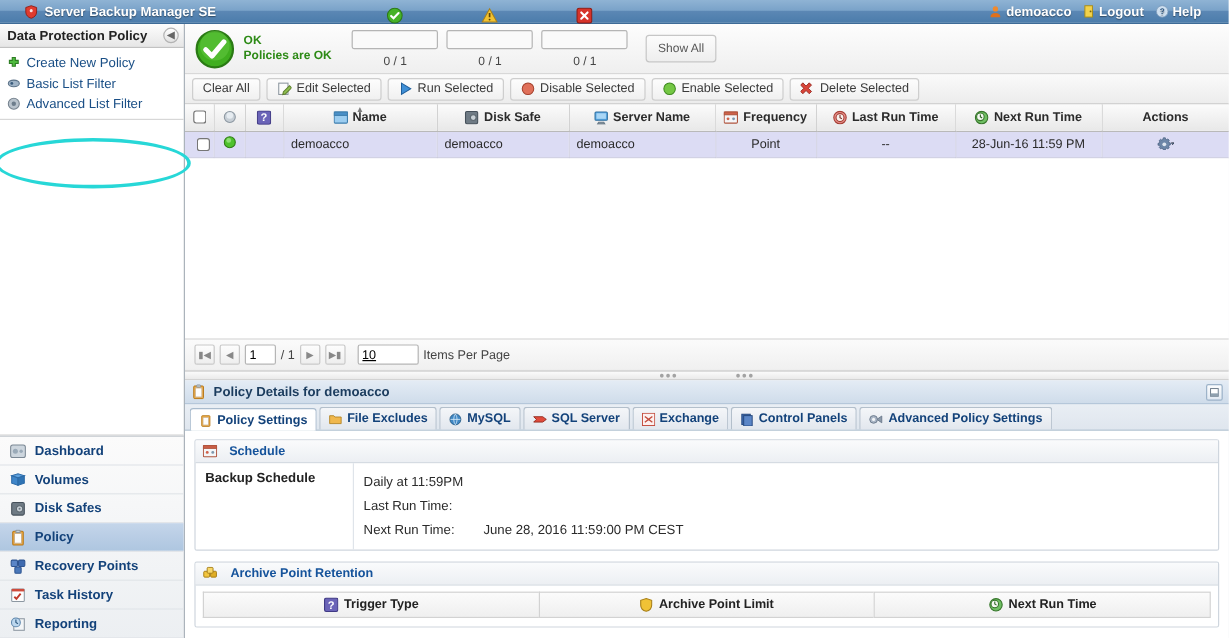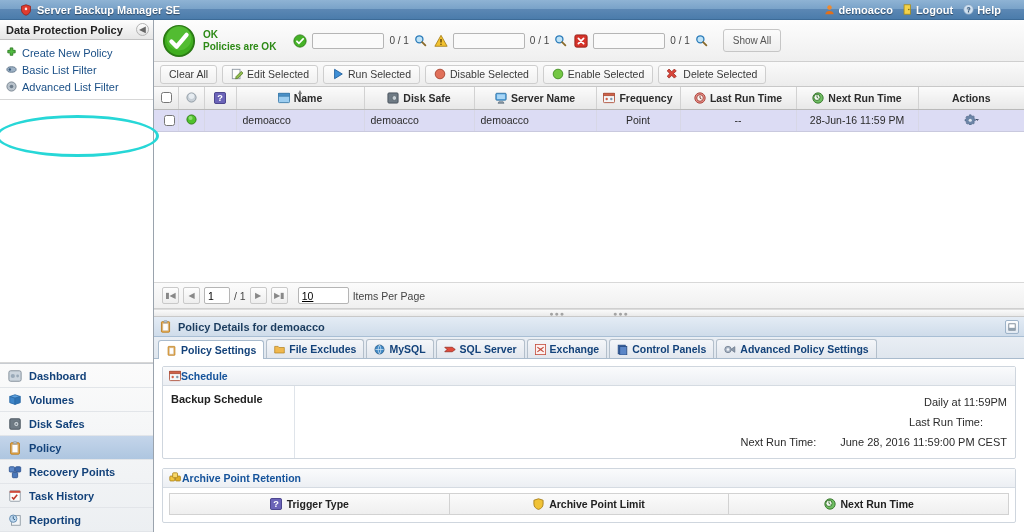--- a/index.html
+++ b/index.html
@@ -75,21 +75,21 @@
   .statusbar {
     flex: 0 0 42px; height: 42px;
     background: linear-gradient(to bottom,#fdfdfd,#efefef);
     border-bottom: 1px solid #cfcfcf;
     display: flex; align-items: center; padding: 0 8px; gap: 7px;
   }
   .big-ok { width: 34px; height: 34px; flex: 0 0 34px; }
   .ok-text { line-height: 1.15; margin-right: 10px; }
   .ok-text .t1 { font-size: 10px; font-weight: bold; color: #2d8a16; }
   .ok-text .t2 { font-size: 10px; font-weight: bold; color: #2d8a16; }
-  .filt { display: flex; align-items: center; gap: 5px; }
+  .filt { display: flex; align-items: center; gap: 5px; flex-direction: column; }
   .filt input[type=text] {
     width: 72px; height: 16px; font-size: 10px;
     border: 1px solid #b5b5b5; background: #fafafa; border-radius: 2px;
     padding: 0 3px; font-family: "Liberation Sans", sans-serif;
   }
   .filt .cnt { font-size: 10px; color: #444; }
   .btn-showall {
     height: 23px; padding: 0 9px; font-size: 10px; color: #555;
     border: 1px solid #c6c6c6; border-radius: 3px;
     background: linear-gradient(to bottom,#fcfcfc,#eeeeee);
@@ -187,32 +187,32 @@
     border: 1px solid #b3bfcb; border-bottom: none;
     border-radius: 3px 3px 0 0;
     background: linear-gradient(to bottom,#f4f6f9,#e2e7ee);
     cursor: pointer; white-space: nowrap;
   }
   .tab.active { background: #fff; border-color:#a9bbcd; position: relative; top:1px; }
   .det-body { flex: 1 1 auto; overflow: hidden; background: #fff; padding: 7px 8px 0 8px; }
 
   .section { border: 1px solid #cfd6de; border-radius: 2px; background:#fff; margin-bottom: 9px; }
   .sec-head {
-    height: 19px; display:flex; align-items:center; gap:0; padding: 0 6px;
+    height: 19px; display:flex; align-items:center; gap:10px; padding: 0 6px;
     background: linear-gradient(to bottom,#fafbfc,#eceff3);
     border-bottom: 1px solid #d5dbe2;
     font-size: 10.5px; font-weight: bold; color: #15539b;
   }
   .kv { display: flex; }
   .kv .k {
     width: 132px; flex: 0 0 132px; padding: 7px 8px;
     font-size: 11px; font-weight: bold; color: #222;
     border-right: 1px solid #dfe4ea;
   }
-  .kv .v { flex: 1 1 auto; padding: 6px 8px; text-align: right; }
+  .kv .v { flex: 1 1 auto; padding: 6px 8px; }
   .kv .v div { font-size: 11px; color: #2b2b2b; line-height: 20px; }
   .kv .v .lbl-inline { display:inline-block; }
   .kv .v .val-inline { display:inline-block; margin-left: 24px; }
 
   .subtabs { display: flex; padding: 5px 6px 7px 6px; gap: 0; }
   .subtab {
     flex: 1 1 0; display: flex; align-items: center; justify-content: center; gap: 5px;
     height: 22px; font-size: 10.5px; font-weight: bold; color: #222;
     background: linear-gradient(to bottom,#fbfbfb,#efefef);
     border: 1px solid #d2d2d2; border-right: none; cursor: pointer;

